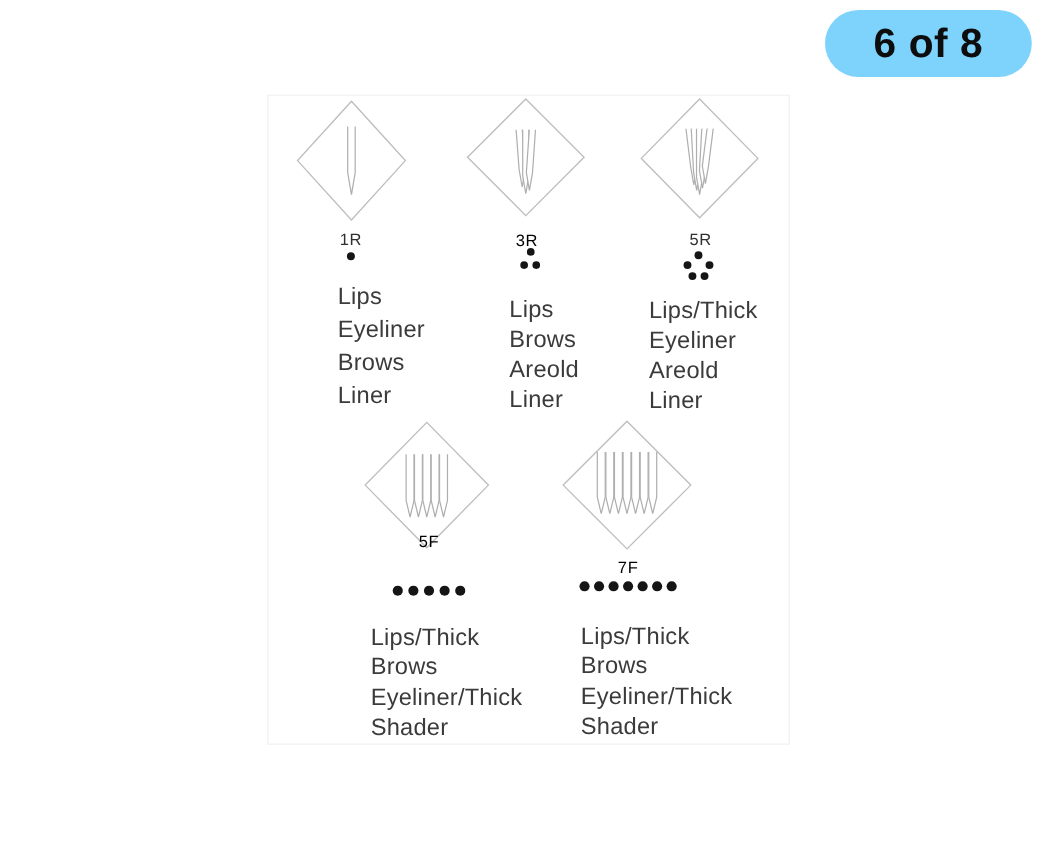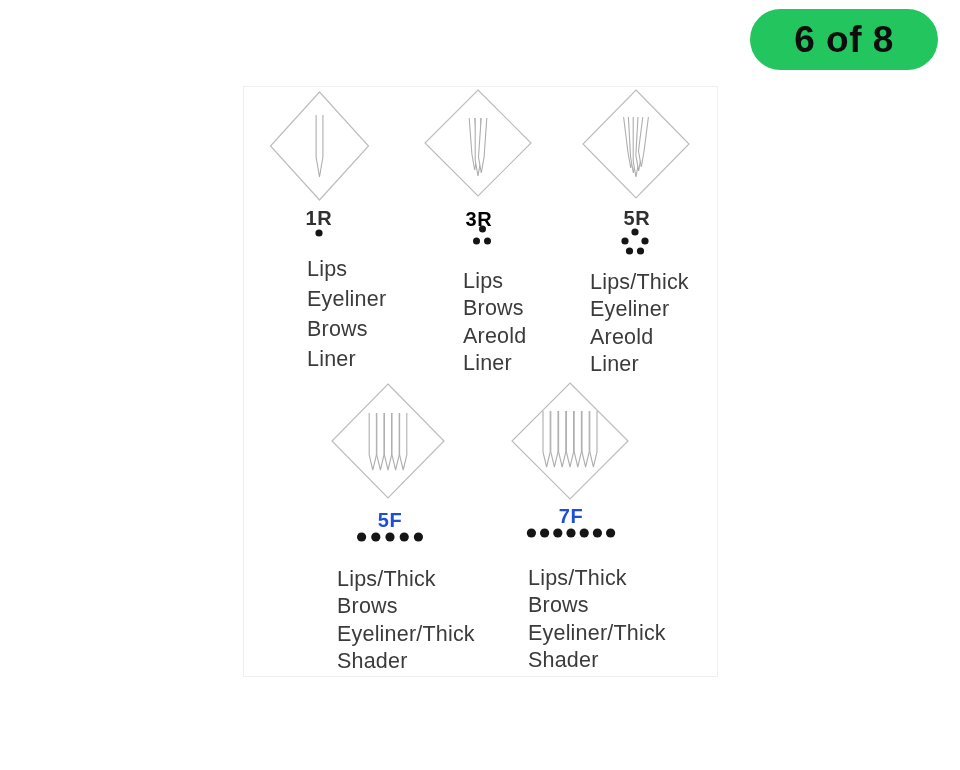--- a/index.html
+++ b/index.html
@@ -14,21 +14,21 @@
     border-radius:31px; display:flex; align-items:center; justify-content:center;
     font-size:37px; font-weight:700; letter-spacing:0.5px;
   }
   .image-panel {
     position:absolute; left:243px; top:86px; width:475px; height:591px;
     background:#ffffff; border:1px solid #efefef;
   }
   .art-svg { position:absolute; left:0; top:0; width:960px; height:770px; }
   .code-label {
     position:absolute; transform:translateX(-50%);
-    font-size:20px; font-weight:700; letter-spacing:0.6px; line-height:15px;
+    font-size:15px; font-weight:400; letter-spacing:0.6px; line-height:15px;
     white-space:nowrap;
   }
   .uses-list {
     position:absolute; font-size:21.5px; font-weight:400; letter-spacing:0.2px;
     white-space:nowrap;
   }
   .uses-list div { height:auto; }
 </style>
 </head>
 <body>
@@ -102,33 +102,33 @@
         <div>Areold</div>
         <div>Liner</div>
       </div>
       <div class="code-label" style="left: 637px; top: 211px; color: rgb(48, 48, 48); text-align: right;">5R</div>
       <div class="uses-list" style="left: 590px; top: 269px; line-height: 27.3px; color: rgb(59, 59, 59);">
         <div>Lips/Thick</div>
         <div>Eyeliner</div>
         <div>Areold</div>
         <div>Liner</div>
       </div>
-      <div class="code-label" style="left: 390px; top: 513px; color: #1d4ed8; text-align: right;">5F</div>
+      <div class="code-label" style="left: 390px; top: 485px; color: #000000; text-align: right;">5F</div>
       <div class="uses-list" style="left: 337px; top: 566px; line-height: 27.3px; color: rgb(59, 59, 59);">
         <div>Lips/Thick</div>
         <div>Brows</div>
         <div>Eyeliner/Thick</div>
         <div>Shader</div>
       </div>
-      <div class="code-label" style="left: 571px; top: 509px; color: #1d4ed8;">7F</div>
+      <div class="code-label" style="left: 571px; top: 509px; color: #000000;">7F</div>
       <div class="uses-list" style="left: 528px; top: 565px; line-height: 27.3px; color: rgb(59, 59, 59);">
         <div>Lips/Thick</div>
         <div>Brows</div>
         <div>Eyeliner/Thick</div>
         <div>Shader</div>
       </div>
     </div>
 
-  <div class="counter-badge" style="background: #22c55e; color: rgb(13, 13, 13);">
+  <div class="counter-badge" style="background: #7dd3fc; color: rgb(13, 13, 13);">
     <span>6 of 8</span>
   </div>
 
 </div>
 
 </body></html>

